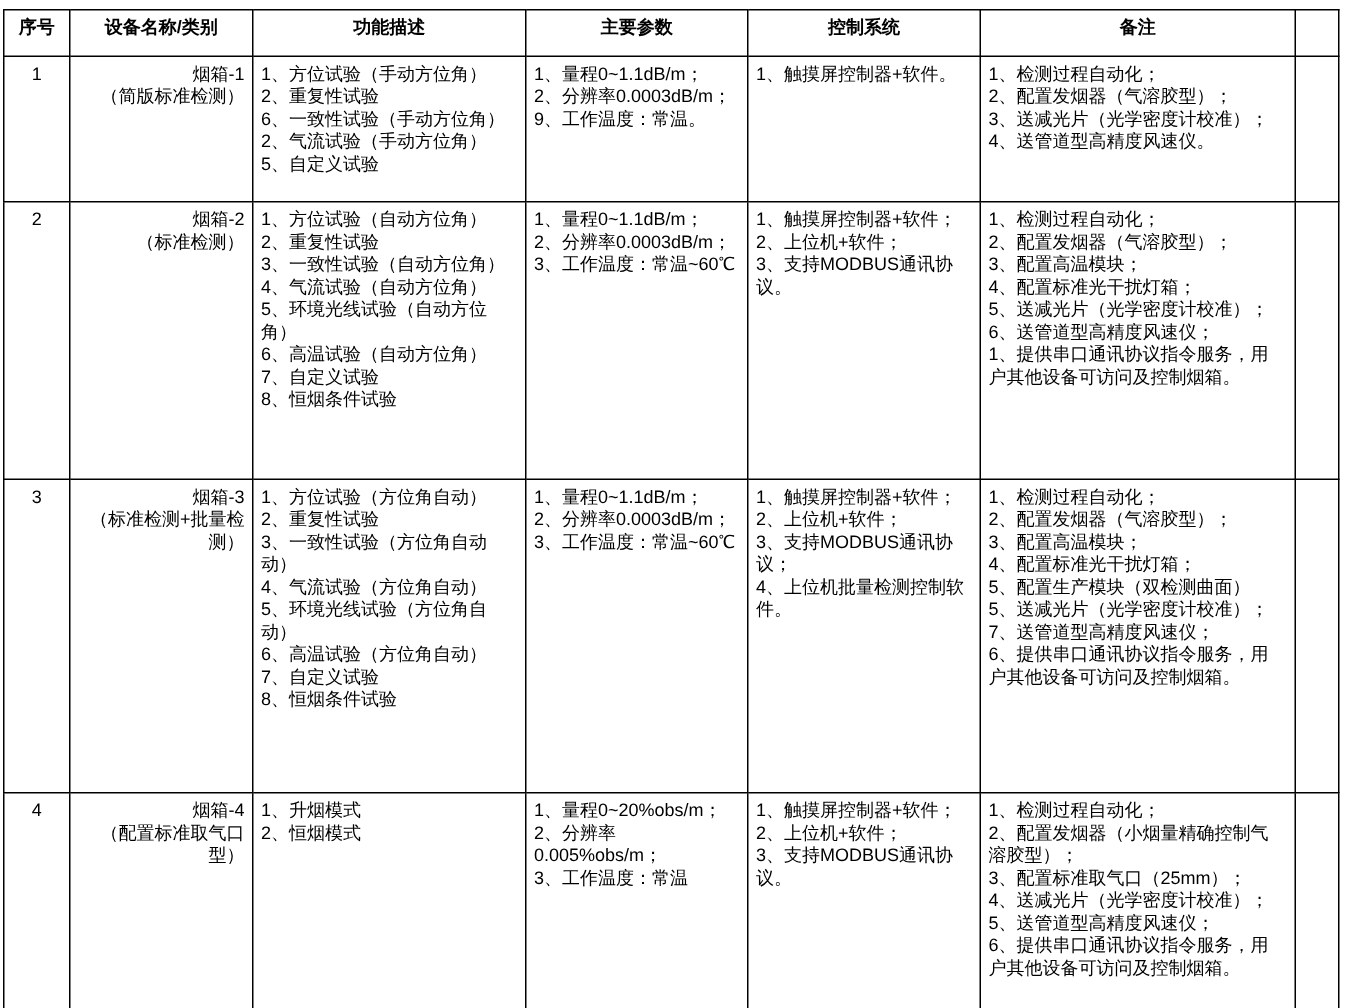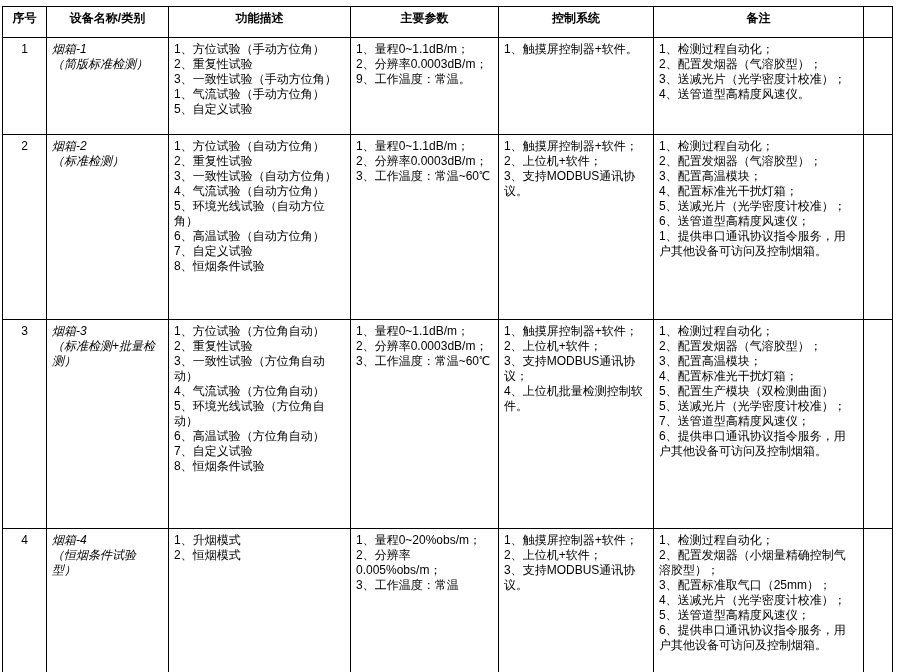--- a/index.html
+++ b/index.html
@@ -48,25 +48,24 @@
   col.c-ctrl  { width: 155px; }
   col.c-note  { width: 210px; }
   col.c-pad   { width: 29px; }
 
   td.idx {
     text-align: center;
     vertical-align: middle;
     font-size: 12px;
   }
   td.name {
-    text-align: left;
+    text-align: right;
     vertical-align: middle;
     font-size: 12px;
     line-height: 16px;
-    font-style: italic;
   }
   td.cell ul {
     margin: 0;
     padding: 0;
     list-style: none;
   }
   td.cell li {
     margin: 0;
     padding: 0;
     font-size: 12px;
@@ -115,22 +114,22 @@
       <tr class="r1">
         <td class="idx">1</td>
         <td class="name">
           <span class="name-line">烟箱-1</span>
           <span class="name-line">（简版标准检测）</span>
         </td>
         <td class="cell">
           <ul>
             <li>1、方位试验（手动方位角）</li>
             <li>2、重复性试验</li>
-            <li>3、一致性试验（手动方位角）</li>
-            <li>1、气流试验（手动方位角）</li>
+            <li>6、一致性试验（手动方位角）</li>
+            <li>2、气流试验（手动方位角）</li>
             <li>5、自定义试验</li>
           </ul>
         </td>
         <td class="cell">
           <ul>
             <li>1、量程0~1.1dB/m；</li>
             <li>2、分辨率0.0003dB/m；</li>
             <li>9、工作温度：常温。</li>
           </ul>
         </td>
@@ -248,21 +247,21 @@
             <li>户其他设备可访问及控制烟箱。</li>
           </ul>
         </td>
         <td class="pad"></td>
       </tr>
 
       <tr class="r4">
         <td class="idx">4</td>
         <td class="name">
           <span class="name-line">烟箱-4</span>
-          <span class="name-line">（恒烟条件试验</span>
+          <span class="name-line">（配置标准取气口</span>
           <span class="name-line">型）</span>
         </td>
         <td class="cell">
           <ul>
             <li>1、升烟模式</li>
             <li>2、恒烟模式</li>
           </ul>
         </td>
         <td class="cell">
           <ul>

